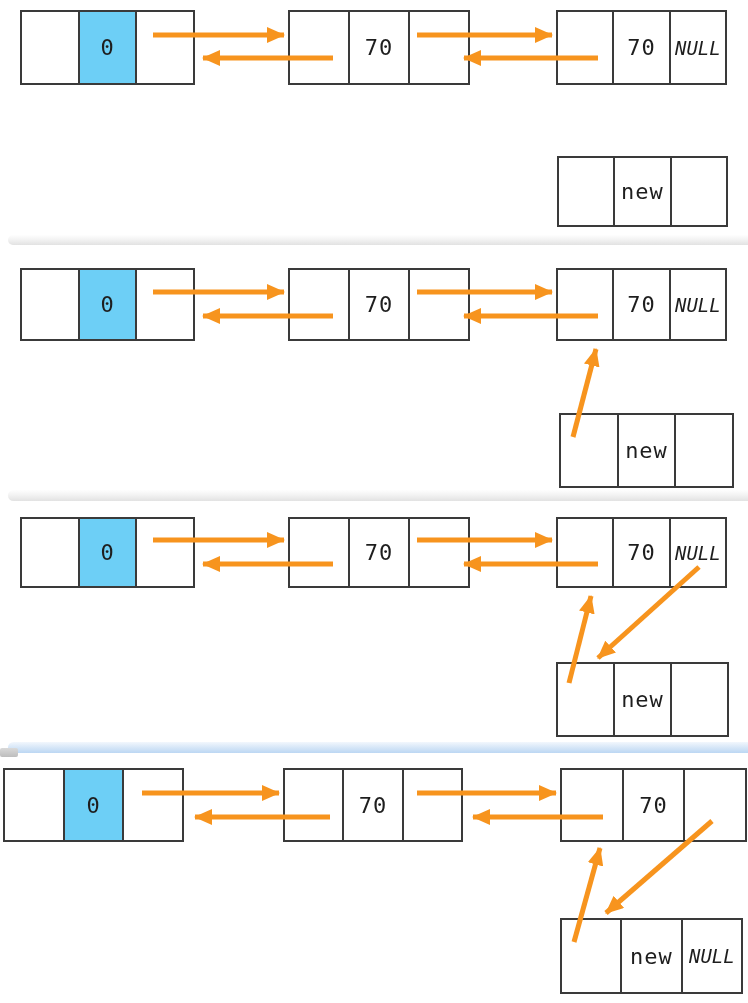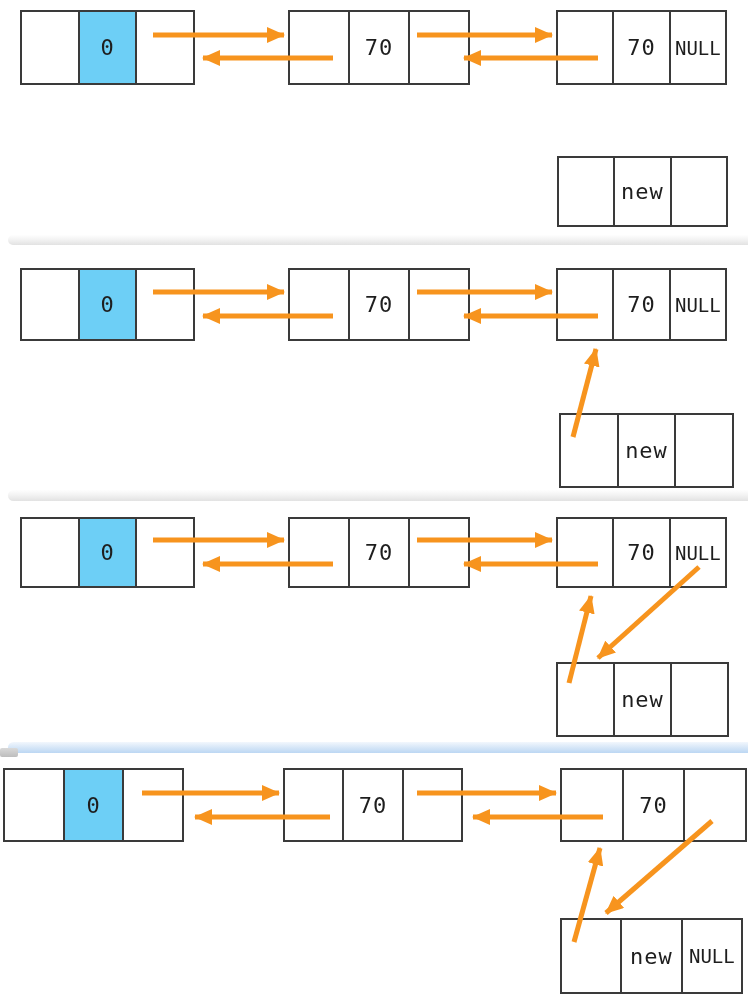--- a/index.html
+++ b/index.html
@@ -23,21 +23,21 @@
     align-items:center;
     justify-content:center;
     box-sizing:border-box;
     font-size:22px;
     color:#1e1e1e;
     letter-spacing:1px;
     overflow:hidden;
   }
   .cell.bl{border-left:2px solid #3a3a3a;}
   .cell.hl{background:#6dcff6;}
-  .cell.small{font-size:19px;letter-spacing:0px;}
+  .cell.small{font-size:19px;letter-spacing:0px;font-style:italic;}
   .sep{
     position:absolute;
     left:8px;right:0;
     border-radius:7px 0 0 7px;
   }
   .sep.gray{background:linear-gradient(to bottom,#fefefe 0%,#f3f3f3 45%,#e2e2e2 100%);}
   .sep.blue{background:linear-gradient(to bottom,#f2f7fd 0%,#d9e8f8 45%,#bcd7f3 100%);}
   .chip{
     position:absolute;
     background:linear-gradient(to bottom,#d9d9d9,#bdbdbd);

